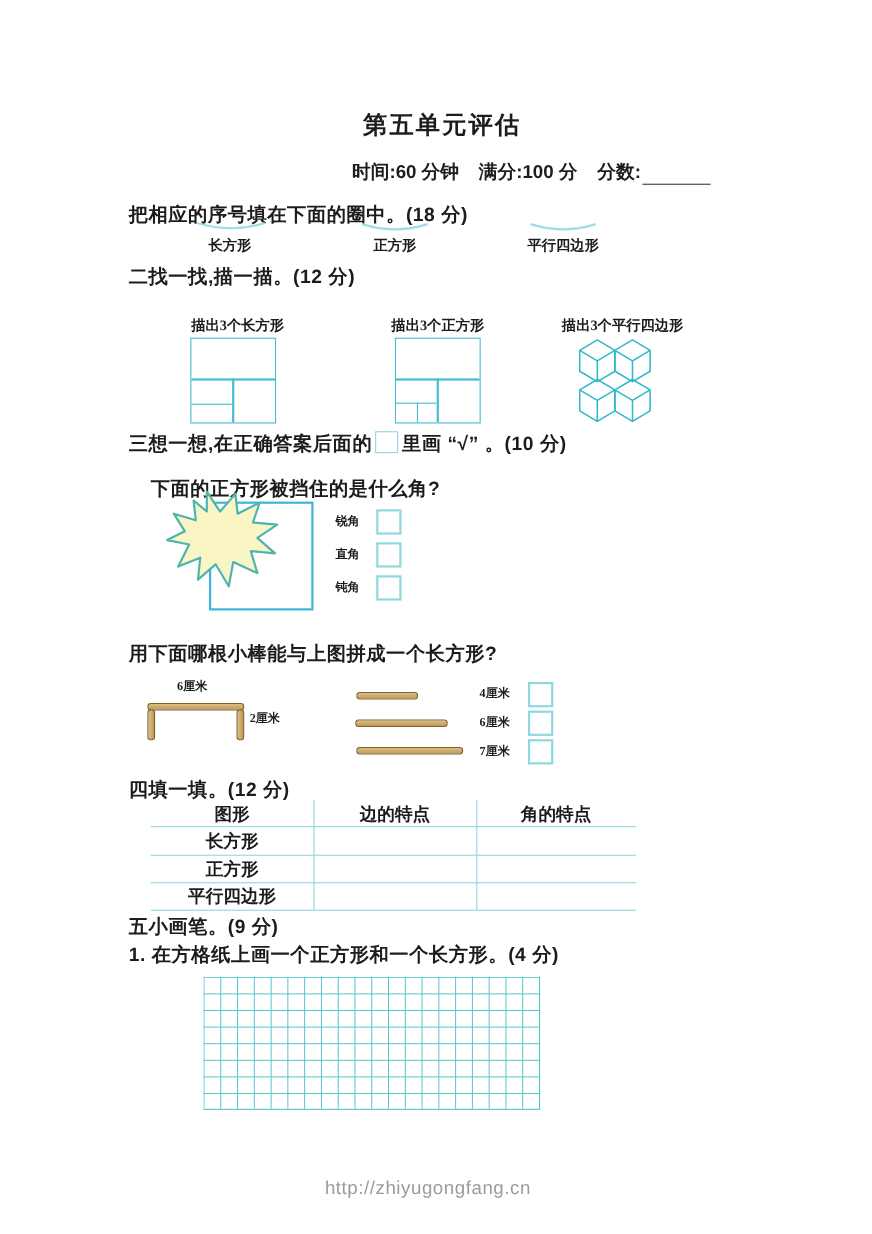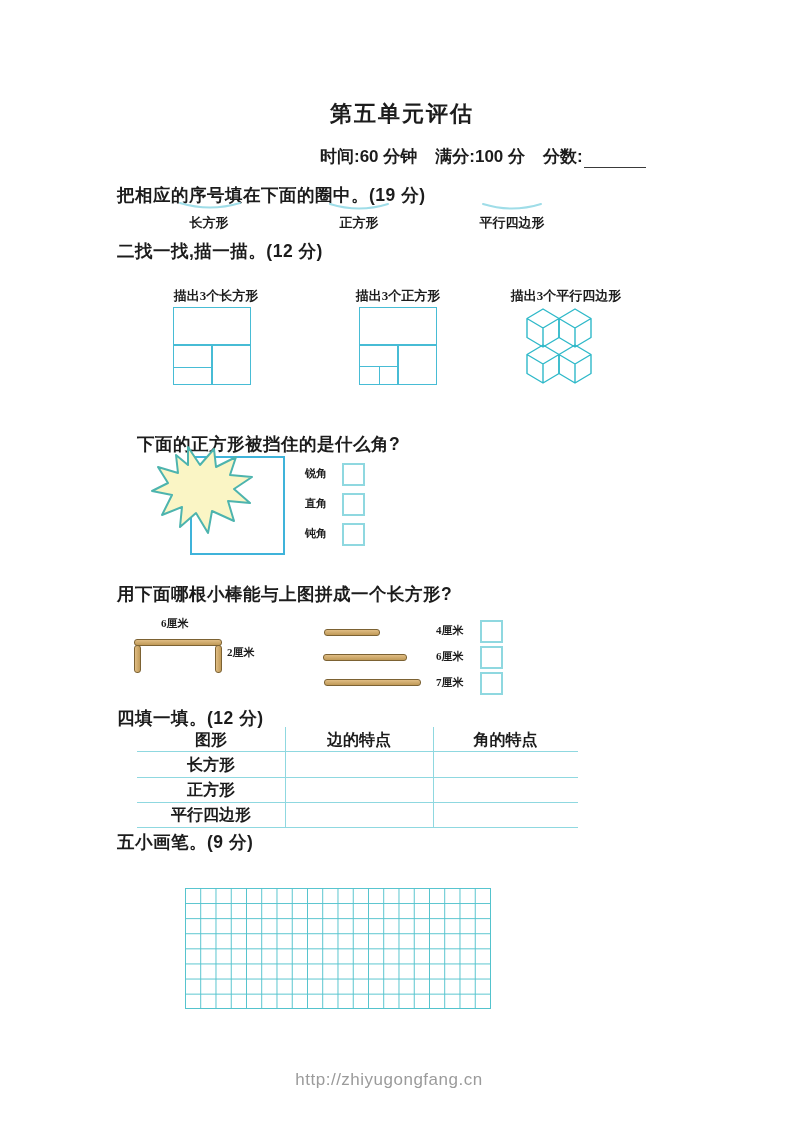--- a/index.html
+++ b/index.html
@@ -46,21 +46,21 @@
 
   <div class="abs info" style="left:320px;top:145px;">
     <span>时间:60 分钟</span>
       <span class="gap"></span>
     <span>满分:100 分</span>
       <span class="gap"></span>
     <span>分数:</span>
     <span class="blankline"></span>
   </div>
 
-  <div class="abs qtext" style="left:117px;top:183px;">把相应的序号填在下面的圈中。(19 分)</div>
+  <div class="abs qtext" style="left:117px;top:183px;">把相应的序号填在下面的圈中。(18 分)</div>
 
   <svg class="abs" style="left:178px;top:200px;" width="64" height="13">
     <path d="M2,3 Q32,12 62,3" stroke="#9fdde8" stroke-width="2" fill="none" stroke-linecap="round"></path>
   </svg>
   <svg class="abs" style="left:328px;top:201px;" width="62" height="13">
     <path d="M2,3 Q31,12 60,3" stroke="#9fdde8" stroke-width="2" fill="none" stroke-linecap="round"></path>
   </svg>
   <svg class="abs" style="left:481px;top:201px;" width="62" height="13">
     <path d="M2,3 Q31,12 60,3" stroke="#9fdde8" stroke-width="2" fill="none" stroke-linecap="round"></path>
   </svg>
@@ -97,20 +97,23 @@
       </g>
       <g transform="translate(17,56)">
         <path d="M0,-19 L16,-9.5 L16,9.5 L0,19 L-16,9.5 L-16,-9.5 Z M-16,-9.5 L0,0 L16,-9.5 M0,0 L0,19"></path>
       </g>
       <g transform="translate(49,56)">
         <path d="M0,-19 L16,-9.5 L16,9.5 L0,19 L-16,9.5 L-16,-9.5 Z M-16,-9.5 L0,0 L16,-9.5 M0,0 L0,19"></path>
       </g>
     </g>
   </svg>
 
+  <div class="abs qtext" style="left:117px;top:391px;">
+    <span>三想一想,在正确答案后面的</span><span class="inline-ansbox"></span><span>里画 “√” 。(10 分)</span>
+  </div>
   <div class="abs qtext" style="left:117px;top:432px;margin-left:20px;">下面的正方形被挡住的是什么角?</div>
 
   <div class="abs" style="left:190px;top:456px;width:91px;height:95px;border:2px solid #3fb3da;background:#fff;"></div>
   <svg class="abs" style="left:150px;top:445px;" width="104" height="92" viewBox="0 0 104 92">
     <polygon points="38,2 50,20 64,4 66,22 86,12 80,30 102,32 84,44 100,58 78,56 84,76 62,66 58,88 46,68 30,82 32,62 12,70 22,50 2,46 18,38 8,22 28,28 26,10 38,20" fill="#faf5c5" stroke="#4db4ae" stroke-width="2" stroke-linejoin="round"></polygon>
   </svg>
 
   <div class="abs kai" style="left:305px;top:466px;">锐角</div>
   <div class="abs checkbox" style="left:342px;top:463px;"></div>
   <div class="abs kai" style="left:305px;top:496px;">直角</div>
@@ -151,18 +154,19 @@
 
   <div class="cell" style="left:137px;top:730px;width:148px;">图形</div>
   <div class="cell" style="left:285px;top:730px;width:148px;">边的特点</div>
   <div class="cell" style="left:433px;top:730px;width:145px;">角的特点</div>
 
   <div class="cell" style="left:137px;top:755px;width:148px;">长方形</div>
   <div class="cell" style="left:137px;top:780px;width:148px;">正方形</div>
   <div class="cell" style="left:137px;top:805px;width:148px;">平行四边形</div>
 
   <div class="abs qtext" style="left:117px;top:830px;">五小画笔。(9 分)</div>
+  <div class="abs qtext" style="left:117px;top:856px;">1. 在方格纸上画一个正方形和一个长方形。(4 分)</div>
 
   <div class="grid"></div>
 
   <div class="footer">http://zhiyugongfang.cn</div>
 
 </div>
 
 </body></html>

